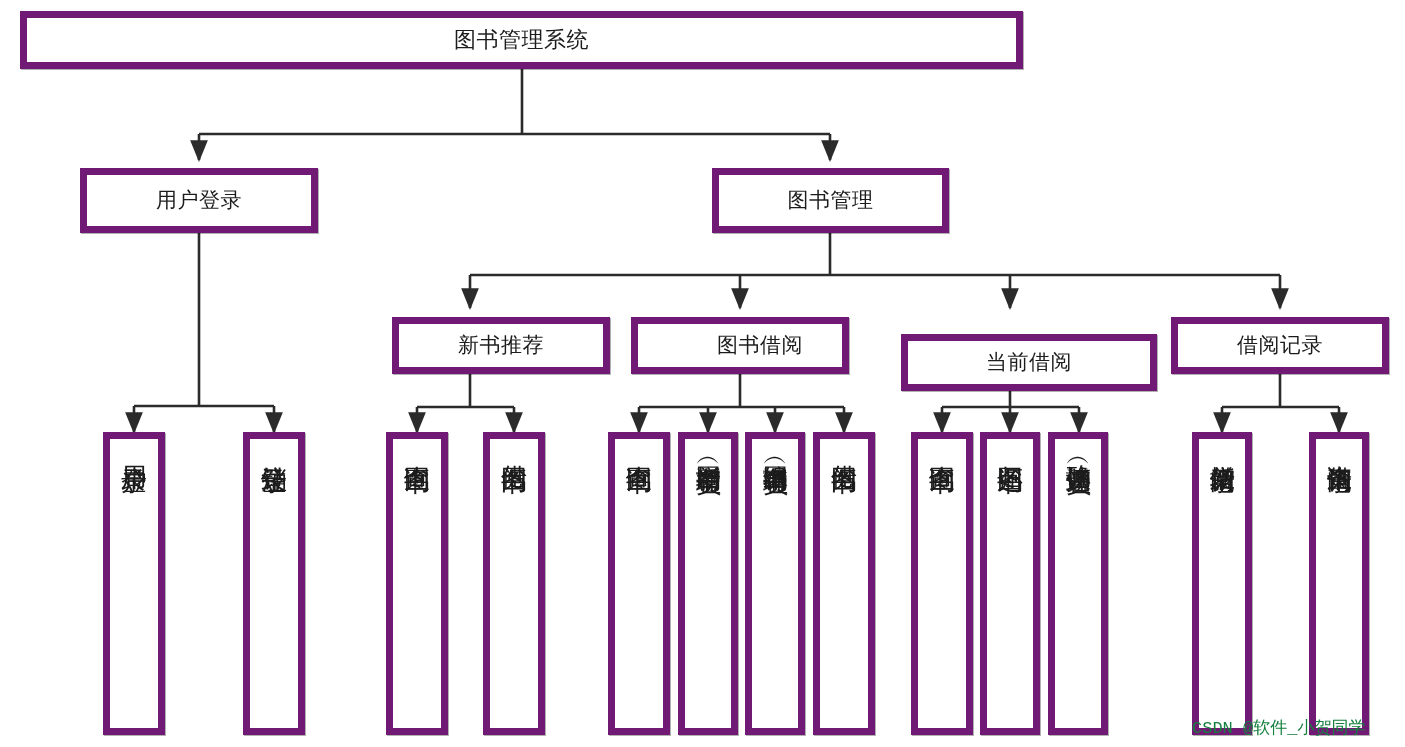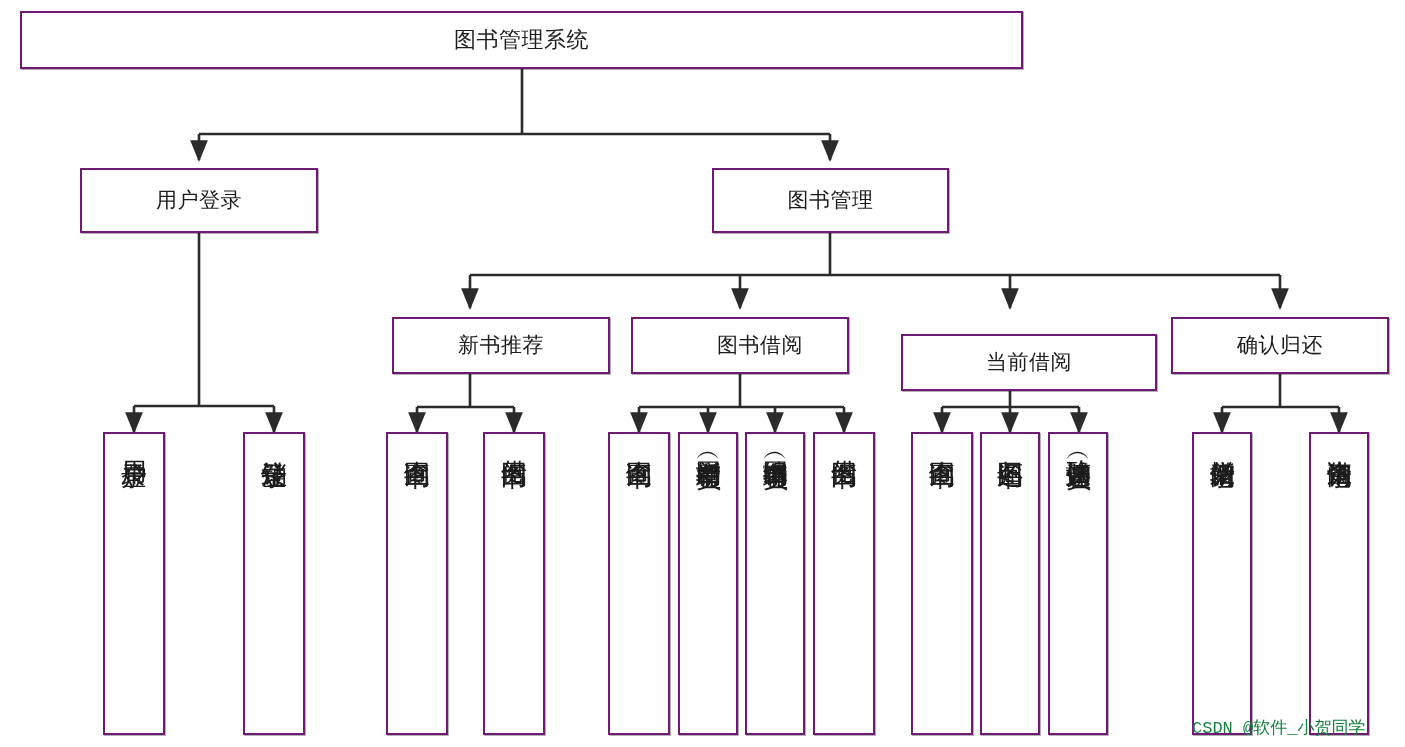--- a/index.html
+++ b/index.html
@@ -23,21 +23,21 @@
     left: 0;
     top: 0;
     width: 1405px;
     height: 747px;
     pointer-events: none;
   }
   .node {
     position: absolute;
     box-sizing: border-box;
     background: #ffffff;
-    border: 2px solid #701a75;
+    border: 7px solid #701a75;
     display: flex;
     align-items: center;
     justify-content: center;
     box-shadow: 1px 1px 0 rgba(0,0,0,0.30);
     z-index: 2;
   }
   .node .label {
     color: #1c1c1c;
     text-align: center;
     line-height: 1.12;
@@ -150,21 +150,21 @@
 
   <div class="node horizontal" style="left:631px; top:317px; width:218px; height:57px;padding-left:40px;">
     <span class="label">图书借阅</span>
   </div>
 
   <div class="node horizontal" style="left:901px; top:334px; width:256px; height:57px;">
     <span class="label">当前借阅</span>
   </div>
 
   <div class="node horizontal" style="left:1171px; top:317px; width:218px; height:57px;">
-    <span class="label">确认归还</span>
+    <span class="label">借阅记录</span>
   </div>
 
   <div class="node vertical" style="left:103px; top:432px; width:62px; height:303px;">
     <span class="label">用户登录</span>
   </div>
 
   <div class="node vertical" style="left:243px; top:432px; width:62px; height:303px;">
     <span class="label">注销登录</span>
   </div>
 

